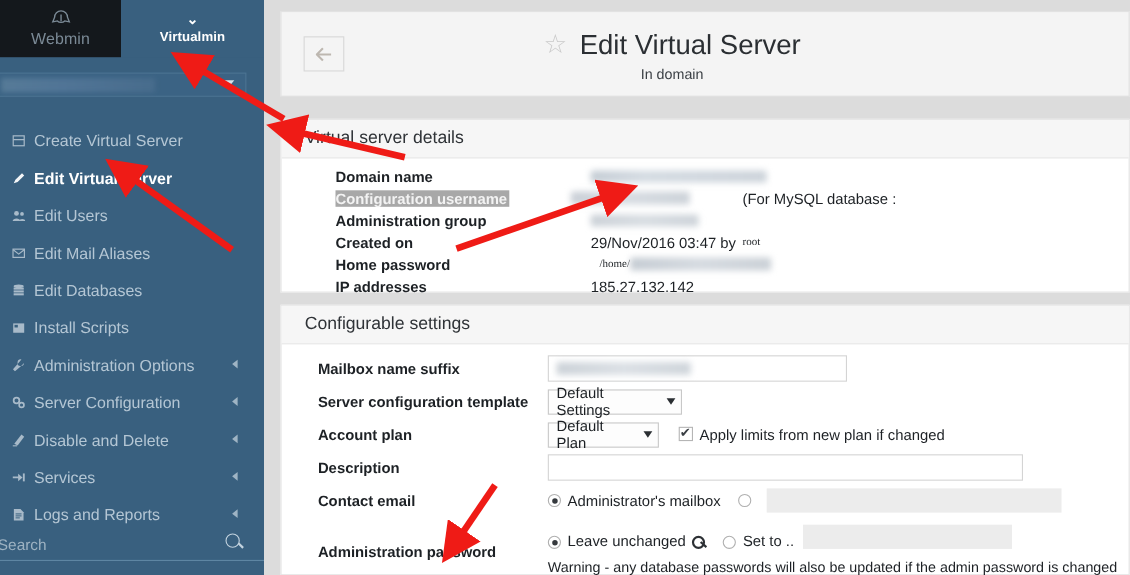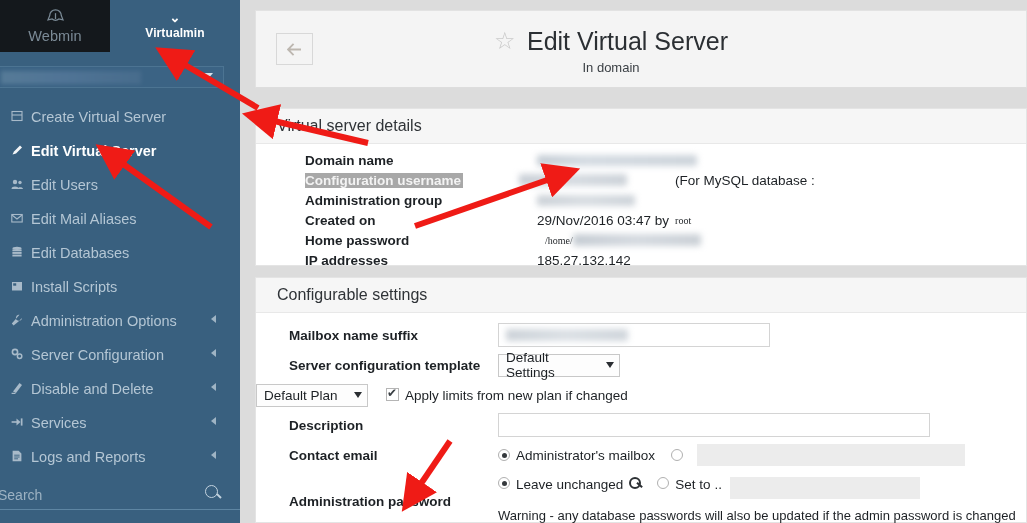--- a/index.html
+++ b/index.html
@@ -46,21 +46,21 @@
     filter: blur(2.2px); opacity:.85;
   }
   .domain-caret {
     position: absolute; right: 10px; top: 6px;
     width: 0; height: 0;
     border-left: 5px solid transparent;
     border-right: 5px solid transparent;
     border-top: 6px solid #d7e2ea;
   }
 
-  #menu { position: absolute; top: 100px; left: 0; width: 240px; }
+  #menu { position: absolute; top: 112px; left: 0; width: 240px; }
   .menu-item {
     position: relative;
     display: flex; align-items: center;
     height: 34px; padding-left: 6px;
     color: #b4c6d4; font-size: 14.5px;
     cursor: pointer; white-space: nowrap;
   }
   .menu-item .mi-icon {
     width: 22px; flex: 0 0 22px; text-align: center;
     font-size: 12px; color: #aebfcd; opacity: .95;
@@ -454,22 +454,23 @@
           <div class="form-label">Server configuration template</div>
           <div class="form-ctrl">
             <div class="sel" style="width:122px">
               <span>Default Settings</span>
               <span class="caret"></span>
             </div>
           </div>
         </div>
 
         <div class="form-row">
+          <div class="form-label">Account plan</div>
           <div class="form-ctrl">
-            <div class="sel" style="width:112px">
+            <div class="sel" style="width:101px">
               <span>Default Plan</span>
               <span class="caret"></span>
             </div>
             <div style="display:flex;align-items:flex-start;margin-left:18px">
               <span class="cb checked"></span>
               <span>Apply limits from new plan if changed</span>
             </div>
           </div>
         </div>
 
@@ -486,21 +487,21 @@
             <span class="rb sel-on"></span>
             <span>Administrator's mailbox</span>
             <span class="rb" style="margin-left:16px"></span>
             <span class="grey-field" style="width:268px;margin-left:8px"></span>
           </div>
         </div>
 
         <div class="form-row" style="align-items:flex-start;min-height:54px">
           <div class="form-label" style="padding-top:24px">Administration password</div>
           <div style="display:flex;flex-direction:column;padding-top:7px">
-            <div style="display:flex;align-items:flex-start">
+            <div style="display:flex;align-items:flex-end">
               <span class="rb sel-on"></span>
               <span>Leave unchanged</span>
               <span class="key-icon"></span>
               <span class="rb" style="margin-left:10px"></span>
               <span>Set to ..</span>
               <span class="grey-field" style="width:190px;margin-left:8px"></span>
             </div>
             <div class="warn-note" style="margin-top:9px">Warning - any database passwords will also be updated if the admin password is changed</div>
           </div>
         </div>

